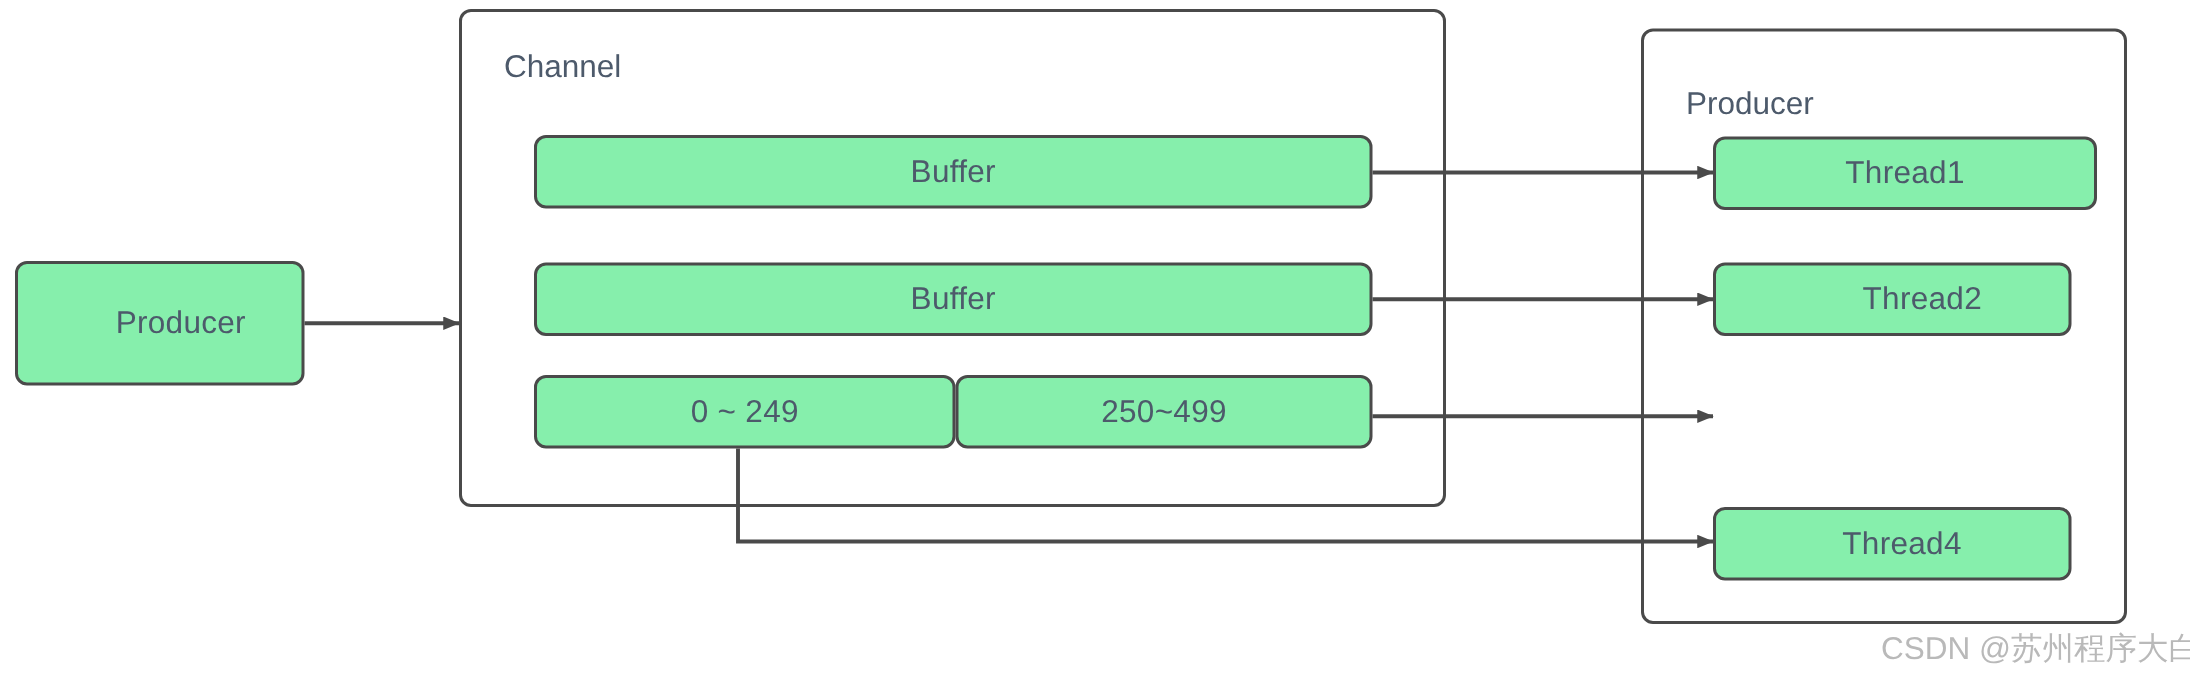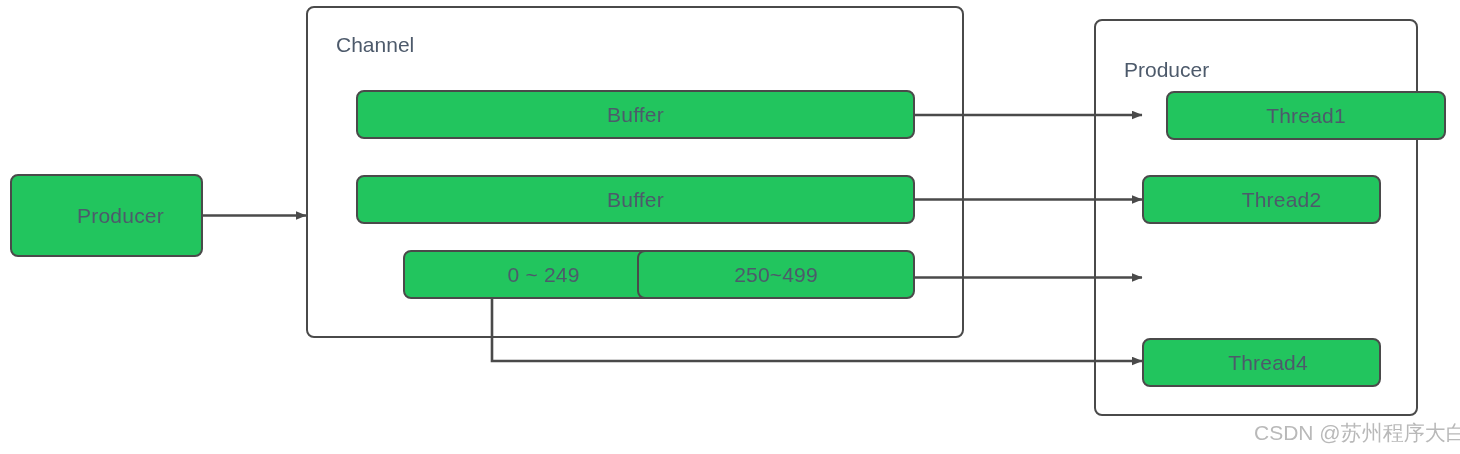--- a/index.html
+++ b/index.html
@@ -23,21 +23,21 @@
   svg.layer {
     position: absolute;
     left: 0; top: 0;
     width: 1460px;
     height: 454px;
     overflow: visible;
   }
   .node {
     position: absolute;
     box-sizing: border-box;
-    background: #22c55e;
+    background: #86efac;
     border: 2px solid #4a4a4a;
     border-radius: 8px;
     display: flex;
     align-items: center;
     justify-content: center;
   }
   .node-label {
     color: #4d5a6b;
     font-size: 21px;
     line-height: 1;
@@ -64,27 +64,27 @@
     padding-left: 28px;
   }
   
   #producer-node { left: 10px; top: 174px; width: 193px; height: 83px; padding-left: 28px; }
   
   #channel-container { left: 306px; top: 6px; width: 658px; height: 332px; }
   #channel-title { left: 0; top: 26px; }
   
   #buffer-1 { left: 356px; top: 90px; width: 559px; height: 49px; }
   #buffer-2 { left: 356px; top: 175px; width: 559px; height: 49px; }
-  #range-low  { left: 356px; top: 250px; width: 281px; height: 49px; margin-left: 47px; }
+  #range-low  { left: 356px; top: 250px; width: 281px; height: 49px; }
   #range-high { left: 637px; top: 250px; width: 278px; height: 49px; }
   
   #consumer-container { left: 1094px; top: 19px; width: 324px; height: 397px; }
   #consumer-title { left: 0; top: 38px; }
   
-  #thread-1 { left: 1142px; top: 91px; width: 280px; height: 49px; margin-left: 24px; }
+  #thread-1 { left: 1142px; top: 91px; width: 256px; height: 49px; }
   #thread-2 { left: 1142px; top: 175px; width: 239px; height: 49px; padding-left: 40px; }
   #thread-3 { left: 1142px; top: 253px; width: 239px; height: 49px; }
   #thread-4 { left: 1142px; top: 338px; width: 239px; height: 49px; padding-left: 13px; }
   
   #watermark {
     position: absolute;
     left: 1254px;
     top: 422px;
     color: #b9b9b9;
     font-size: 21px;

